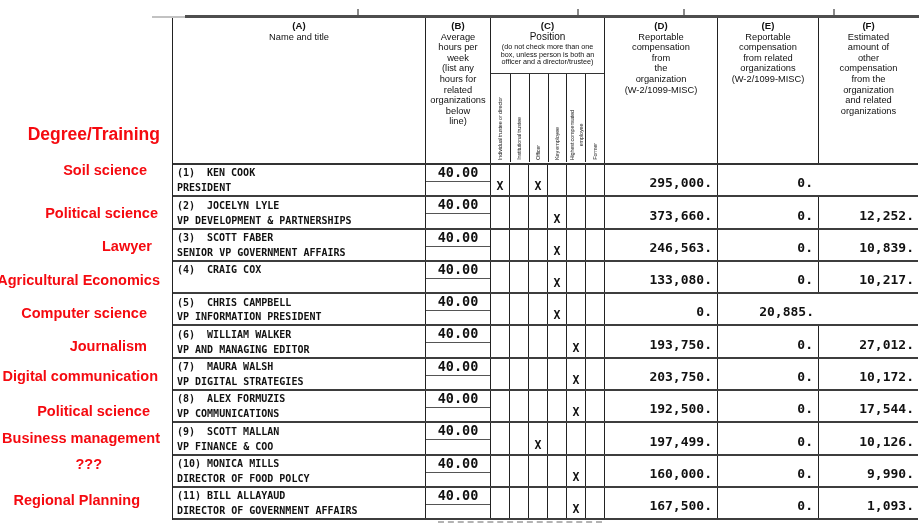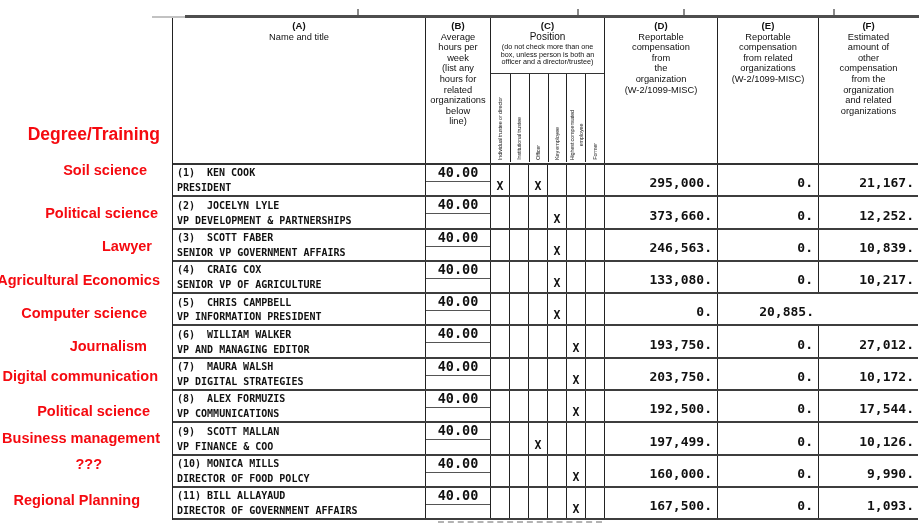--- a/index.html
+++ b/index.html
@@ -180,21 +180,20 @@
             <span class="xm"></span>
           </div>
       <div class="c cx">
             <span class="xm"></span>
           </div>
       <div class="c cx">
             <span class="xm"></span>
           </div>
       <div class="c amt">295,000.</div>
       <div class="c amt">0.</div>
-      <div class="c amt" style="padding-right:4px;">21,167.</div>
     </div>
 
     <div class="trow grid">
       <div class="c ca first">
         <div class="l1">
               <span class="num">(2)</span>
               <span>JOCELYN LYLE</span>
             </div>
         <div class="l2">VP DEVELOPMENT &amp; PARTNERSHIPS</div>
       </div>
@@ -257,21 +256,20 @@
       <div class="c amt">0.</div>
       <div class="c amt" style="padding-right:4px;">10,839.</div>
     </div>
 
     <div class="trow grid">
       <div class="c ca first">
         <div class="l1">
               <span class="num">(4)</span>
               <span>CRAIG COX</span>
             </div>
-        <div class="l2">SENIOR VP OF AGRICULTURE</div>
       </div>
       <div class="c cb">
         <div class="hrs">40.00</div>
       </div>
       <div class="c cx">
             <span class="xm"></span>
           </div>
       <div class="c cx">
             <span class="xm"></span>
           </div>

